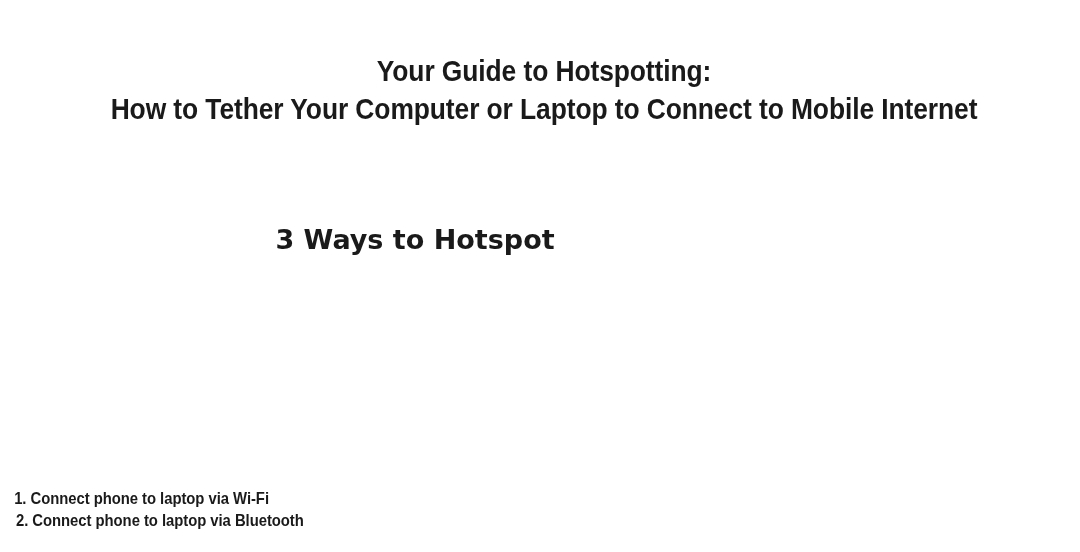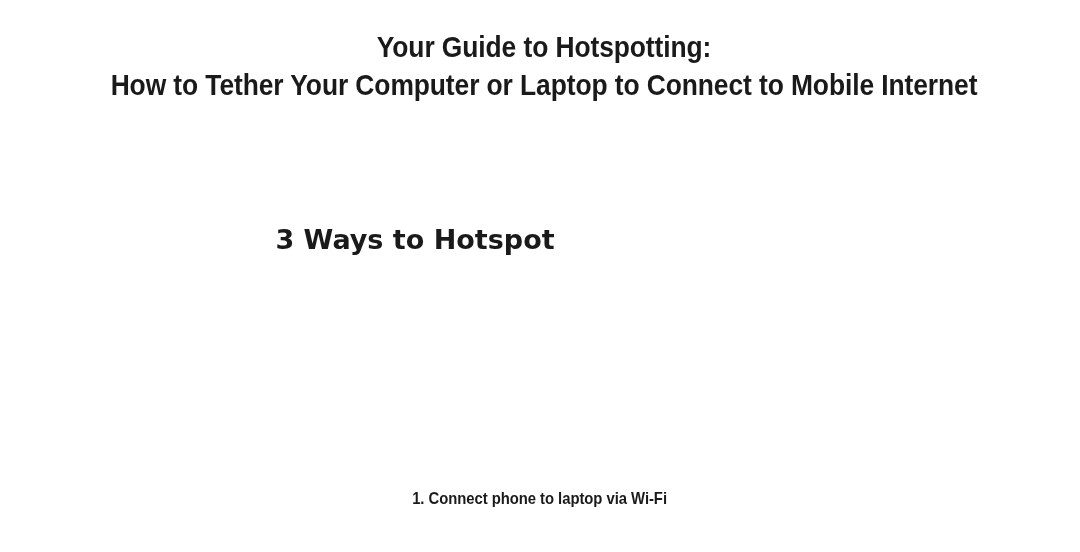--- a/index.html
+++ b/index.html
@@ -22,21 +22,21 @@
     width: 1080px;
     height: 552px;
     background: #ffffff;
     box-sizing: border-box;
   }
 
   
   .title-block {
     position: absolute;
     left: 0;
-    top: 28px;
+    top: 52px;
     width: 1080px;
     padding-left: 8px;   
     box-sizing: border-box;
     text-align: center;
   }
   .title-line {
     display: block;
     font-family: "Liberation Sans Narrow", "Liberation Sans", sans-serif;
     font-weight: 700;
     font-size: 30px;
@@ -87,21 +87,21 @@
     background: transparent;
   }
 
   
   .caption-row {
     position: absolute;
     left: 0;
     top: 487px;
     width: 1080px;
     display: flex;
-    flex-direction: row;
+    flex-direction: column;
     align-items: flex-start;
     justify-content: space-between;
   }
   .caption-cell {
     flex: 1 1 0;
     text-align: center;
     box-sizing: border-box;
   }
   .caption-text {
     display: inline-block;
@@ -133,15 +133,18 @@
   <div class="illustration-row">
     <div class="illustration-slot"></div>
     <div class="illustration-slot"></div>
     <div class="illustration-slot"></div>
   </div>
 
   <div class="caption-row">
     <div class="caption-cell">
       <span class="caption-text">1. Connect phone to laptop via Wi-Fi</span>
     </div>
+    <div class="caption-cell">
+      <span class="caption-text">2. Connect phone to laptop via Bluetooth</span>
+    </div>
   </div>
 
 </div>
 
 </body></html>

